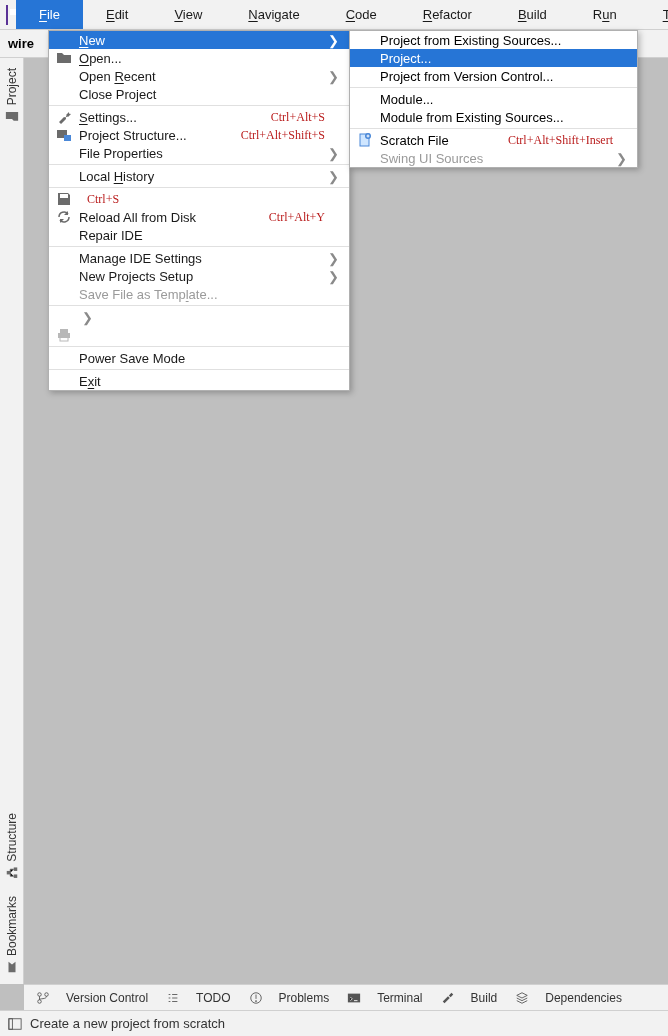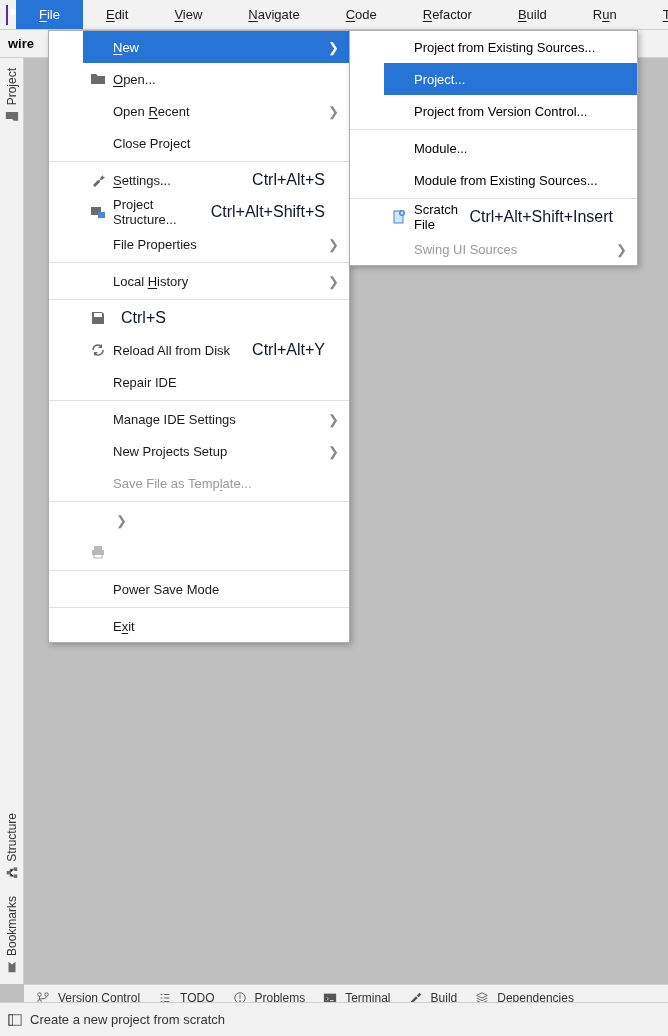--- a/index.html
+++ b/index.html
@@ -25,43 +25,43 @@
     font-size:12px; color:#333;
   }
   .gutter-top, .gutter-bottom { display:flex; flex-direction:column; align-items:center; gap:16px; padding:10px 0; }
   .gutter-tab { writing-mode: vertical-rl; transform: rotate(180deg); display:flex; align-items:center; gap:4px; cursor:default; }
   .main-area { position:absolute; left:24px; top:58px; right:0; bottom:52px; background:#bfbfbf; }
   .dropdown {
     position:absolute; top:30px; left:48px; width:302px;
     background:#fff; border:1px solid #b0b0b0; box-shadow:2px 2px 6px rgba(0,0,0,.25);
     font-size:13px; color:#1a1a1a; z-index:10;
   }
-  .dd-row { display:flex; align-items:center; height:32px; padding:0 10px 0 6px; cursor:default; position:relative;margin-left:34px; }
+  .dd-row { display:flex; align-items:center; height:18px; padding:0 10px 0 6px; cursor:default; position:relative; }
   .dd-row.selected { background:#2675d6; color:#fff; }
   .dd-row.disabled { color:#9a9a9a; }
   .dd-icon { width:18px; display:flex; justify-content:center; margin-right:6px; color:#6b6b6b; }
   .dd-row.selected .dd-icon { color:#fff; }
   .dd-label { flex:1; }
-  .dd-short { color:#0f172a; font-size:16px; margin-left:8px; }
+  .dd-short { color:#b91c1c; font-size:12px; margin-left:8px;font-family:Liberation Serif, serif; }
   .dd-arrow { width:14px; text-align:right; color:#8a8a8a; }
   .dd-row.selected .dd-arrow { color:#fff; }
   .dd-sep { height:1px; background:#e0e0e0; margin:2px 0; }
   .submenu {
     position:absolute; top:30px; left:349px; width:289px;
     background:#fff; border:1px solid #b0b0b0; box-shadow:2px 2px 6px rgba(0,0,0,.25);
     font-size:13px; z-index:11;
   }
   .toolwindow-bar {
     position:absolute; left:24px; right:0; bottom:26px; height:26px;
     background:#f2f2f2; border-top:1px solid #d0d0d0;
     display:flex; align-items:center; font-size:12px; color:#333; gap:18px; padding:0 12px;
   }
-  .tw-item { display:flex; align-items:center; gap:8px; cursor:default; }
+  .tw-item { display:flex; align-items:center; gap:16px; cursor:default; }
   .status-bar {
-    position:absolute; left:0; right:0; bottom:0; height:34px;
+    position:absolute; left:0; right:0; bottom:0; height:26px;
     background:#f2f2f2; border-top:1px solid #d0d0d0;
     display:flex; align-items:center; font-size:13px; color:#333; padding:0 8px; gap:8px;
   }
   svg { display:block; }
 </style>
 </head>
 <body>
 
 <div class="menubar">
   <div class="app-icon"></div>

